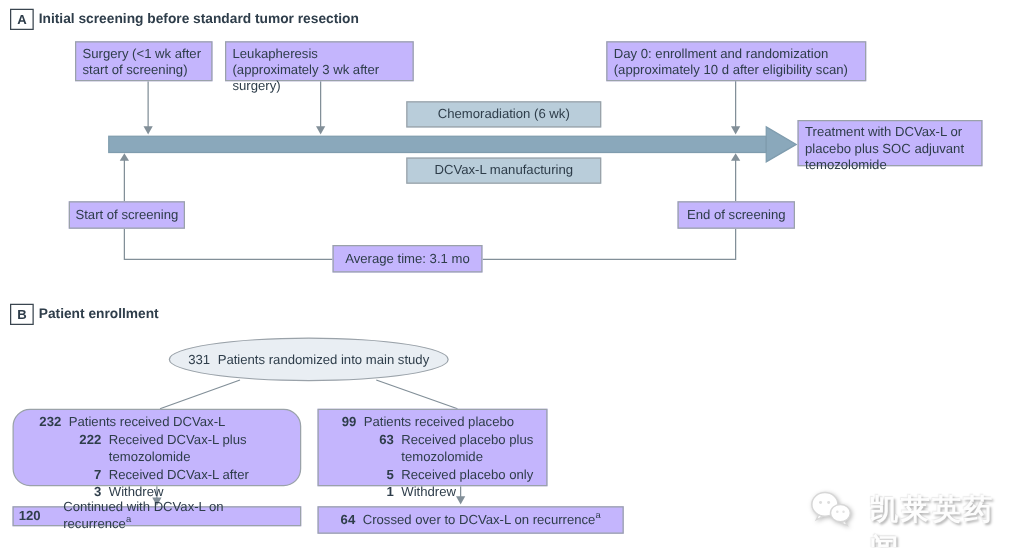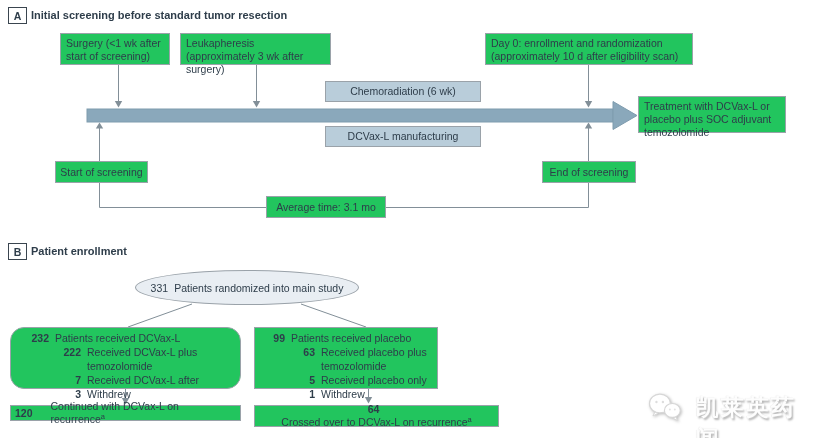--- a/index.html
+++ b/index.html
@@ -10,21 +10,21 @@
   }
   #connector-layer{position:absolute;left:0;top:0;z-index:0;}
   .plabel{
     position:absolute;z-index:2;width:17px;height:15px;border:1px solid #3a454f;
     display:flex;align-items:center;justify-content:center;
     font-weight:bold;font-size:10.5px;background:#fff;
   }
   .ptitle{position:absolute;z-index:2;font-size:11px;font-weight:bold;color:#2e3d4a;}
   .box{
     position:absolute;z-index:1;box-sizing:border-box;
-    border:1px solid #9aa2a9;background:#22c55e;
+    border:1px solid #9aa2a9;background:#c4b5fd;
     font-size:10.5px;line-height:13px;color:#2e3d4a;
     padding:3px 5px;
   }
   .box.medium{background:#b9cdda;}
   .box.center{display:flex;align-items:center;justify-content:center;text-align:center;padding:2px 4px;}
   .rowsbox{padding:3px 0 0 8px;}
   .row{display:flex;gap:6px;line-height:14px;}
   .row .num{font-weight:bold;text-align:right;flex:none;}
   .w30{width:30px;} .w62{width:62px;} .w22{width:22px;} .w52{width:52px;}
   .outcome{display:flex;align-items:center;justify-content:center;padding:2px 4px;}
@@ -169,21 +169,21 @@
       <span class="num w52">1</span>
       <span>Withdrew</span>
     </div>
   </div>
 
   <div class="box outcome" style="left:10px;top:405px;width:231px;height:16px;gap:12px;">
     <span class="num">120</span>
     <span><span>Continued with DCVax-L on recurrence</span><sup>a</sup></span>
   </div>
 
-  <div class="box outcome" style="left:254px;top:405px;width:245px;height:22px;flex-direction:column;">
+  <div class="box outcome" style="left:254px;top:405px;width:245px;height:22px;">
     <span class="num">64</span>
     <span><span>Crossed over to DCVax-L on recurrence</span><sup>a</sup></span>
   </div>
 
   <div id="watermark">
     <svg class="wm-icon" width="34" height="30" viewBox="0 0 34 30">
       <ellipse cx="12" cy="11.5" rx="10.5" ry="9.5" fill="#ffffff" stroke="#d7d7d7" stroke-width="1.2"></ellipse>
       <circle cx="8.5" cy="10" r="1.2" fill="#dddddd"></circle>
       <circle cx="15" cy="10" r="1.2" fill="#dddddd"></circle>
       <path d="M7,20 L5,24 L10,21.5 Z" fill="#ffffff" stroke="#d7d7d7" stroke-width="1"></path>

